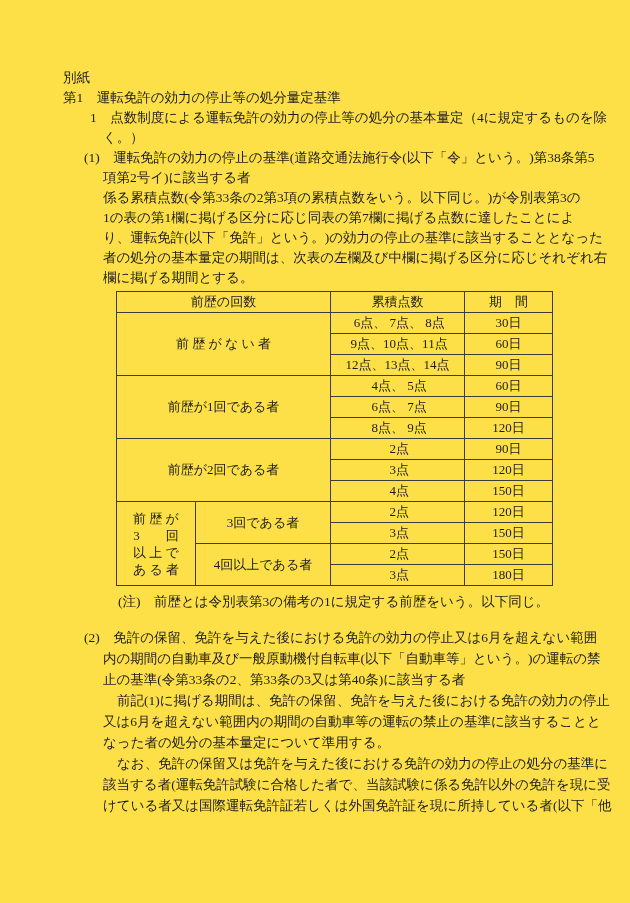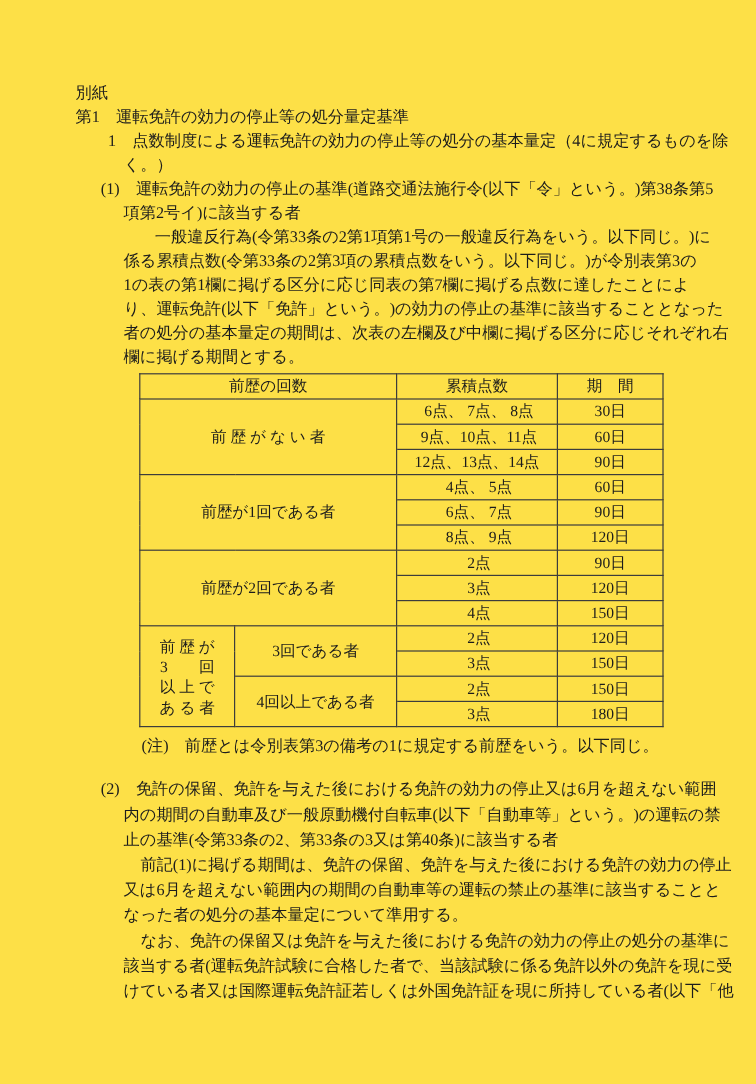--- a/index.html
+++ b/index.html
@@ -52,21 +52,20 @@
 
 <div class="page">
 
   <div class="b1">
     <div class="ln lv0">別紙</div>
     <div class="ln lv0">第1　運転免許の効力の停止等の処分量定基準</div>
     <div class="ln lv2">1　点数制度による運転免許の効力の停止等の処分の基本量定（4に規定するものを除</div>
     <div class="ln lv3">く。）</div>
     <div class="ln lv1">(1)　運転免許の効力の停止の基準(道路交通法施行令(以下「令」という。)第38条第5</div>
     <div class="ln lv3">項第2号イ)に該当する者</div>
-    <div class="ln lv5">一般違反行為(令第33条の2第1項第1号の一般違反行為をいう。以下同じ。)に</div>
     <div class="ln lv3">係る累積点数(令第33条の2第3項の累積点数をいう。以下同じ。)が令別表第3の</div>
     <div class="ln lv3">1の表の第1欄に掲げる区分に応じ同表の第7欄に掲げる点数に達したことによ</div>
     <div class="ln lv3">り、運転免許(以下「免許」という。)の効力の停止の基準に該当することとなった</div>
     <div class="ln lv3">者の処分の基本量定の期間は、次表の左欄及び中欄に掲げる区分に応じそれぞれ右</div>
     <div class="ln lv3">欄に掲げる期間とする。</div>
   </div>
 
   <table class="quantum">
     <colgroup>
       <col style="width:79px">

